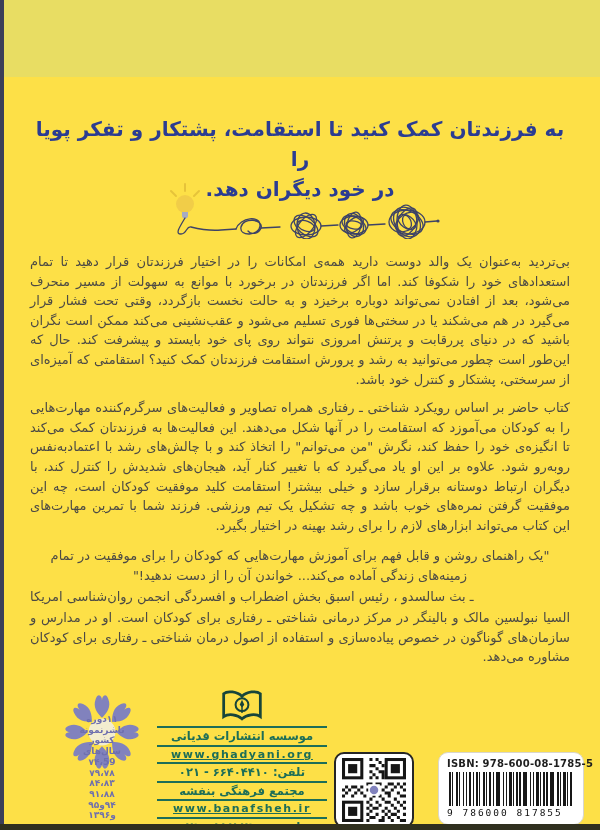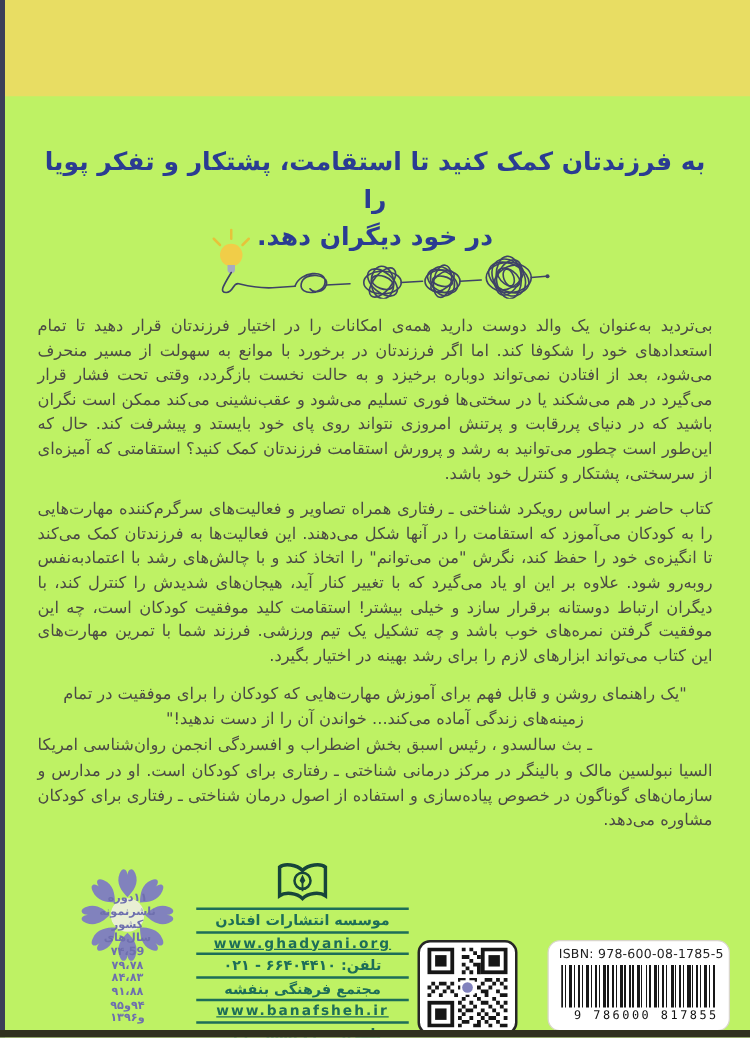--- a/index.html
+++ b/index.html
@@ -1,18 +1,18 @@
 <!DOCTYPE html>
 <html><head>
 <meta charset="utf-8">
 <style>
   html,body{margin:0;padding:0;background:#888;}
   .page{
     position:relative;width:600px;height:830px;overflow:hidden;
-    background:#bef264;font-family:"DejaVu Sans",sans-serif;
+    background:#fde047;font-family:"DejaVu Sans",sans-serif;
   }
   .band-yellow{position:absolute;top:0;left:0;right:0;height:77px;background:#e8dd63;}
   .edge-left{position:absolute;top:0;left:0;bottom:0;width:4px;background:#3c3f58;z-index:9;}
   .edge-bottom{position:absolute;left:0;right:0;bottom:0;height:6px;background:#30301f;z-index:9;}
 
   .heading{
     position:absolute;top:114px;left:30px;right:30px;
     direction:rtl;text-align:center;color:#2b3c92;
     font-weight:bold;font-size:20px;line-height:30px;
   }
@@ -51,32 +51,32 @@
     background:#fff;border:2.5px solid #262626;border-radius:10px;padding:4px;z-index:2;
   }
   .qr svg{display:block;width:100%;height:100%;}
 
   
   .isbn{
     position:absolute;left:438px;top:752px;width:128px;height:62px;
     background:#fff;border:1px solid #d9d6cc;border-radius:10px;
     padding:5px 8px 4px 8px;z-index:2;
   }
-  .isbn .label{font-size:10px;color:#1f1f1f;text-align:right;letter-spacing:0.2px;white-space:nowrap;}
+  .isbn .label{font-size:10px;color:#1f1f1f;text-align:right;letter-spacing:0.2px;white-space:nowrap;font-weight:bold;}
   .isbn .bars{
     height:34px;margin:3px 2px 0 2px;
     background:repeating-linear-gradient(90deg,
       #171717 0px,#171717 1.5px,#ffffff 1.5px,#ffffff 3px,
       #171717 3px,#171717 4px,#ffffff 4px,#ffffff 6.5px,
       #171717 6.5px,#171717 9px,#ffffff 9px,#ffffff 10px,
       #171717 10px,#171717 11px,#ffffff 11px,#ffffff 13.5px);
   }
   .isbn .digits{
     font-family:"DejaVu Sans Mono",monospace;font-size:9.5px;color:#111;
-    text-align:right;letter-spacing:2px;margin-top:1px;white-space:nowrap;
+    text-align:left;letter-spacing:2px;margin-top:1px;white-space:nowrap;
   }
 </style>
 </head>
 <body>
 
 <div class="page">
 
   <div class="band-yellow"></div>
   <div class="edge-left"></div>
   <div class="edge-bottom"></div>
@@ -166,21 +166,21 @@
   </div>
 
   <div class="pub">
     <svg class="logo" width="46" height="33" viewBox="0 0 48 36">
       <path d="M24,7 C19,1.5 8,0.5 4,4 L4,29 C9,25.5 19,26.5 24,31.5 C29,26.5 39,25.5 44,29 L44,4 C40,0.5 29,1.5 24,7 Z" fill="none" stroke="#17453a" stroke-width="3"></path>
       <circle cx="24" cy="16" r="7" fill="none" stroke="#17453a" stroke-width="2.2"></circle>
       <path d="M24,10.5 L26.5,16 L24,19 L21.5,16 Z" fill="#17453a"></path>
       <path d="M24,16 L24,25" stroke="#17453a" stroke-width="1.6"></path>
     </svg>
     <div class="rows">
-      <div class="row">موسسه انتشارات افتادن</div>
+      <div class="row">موسسه انتشارات قدیانی</div>
       <div class="row url">www.ghadyani.org</div>
       <div class="row"><span>تلفن:</span> <span class="num">۰۲۱ - ۶۶۴۰۴۴۱۰</span></div>
       <div class="row">مجتمع فرهنگی بنفشه</div>
       <div class="row url">www.banafsheh.ir</div>
       <div class="row"><span>تلفن:</span> <span class="num">۰۲۱ - ۸۸۸۳۷۱۰۰</span></div>
     </div>
   </div>
 
   <div class="qr">
     <svg viewBox="0 0 21 21">

